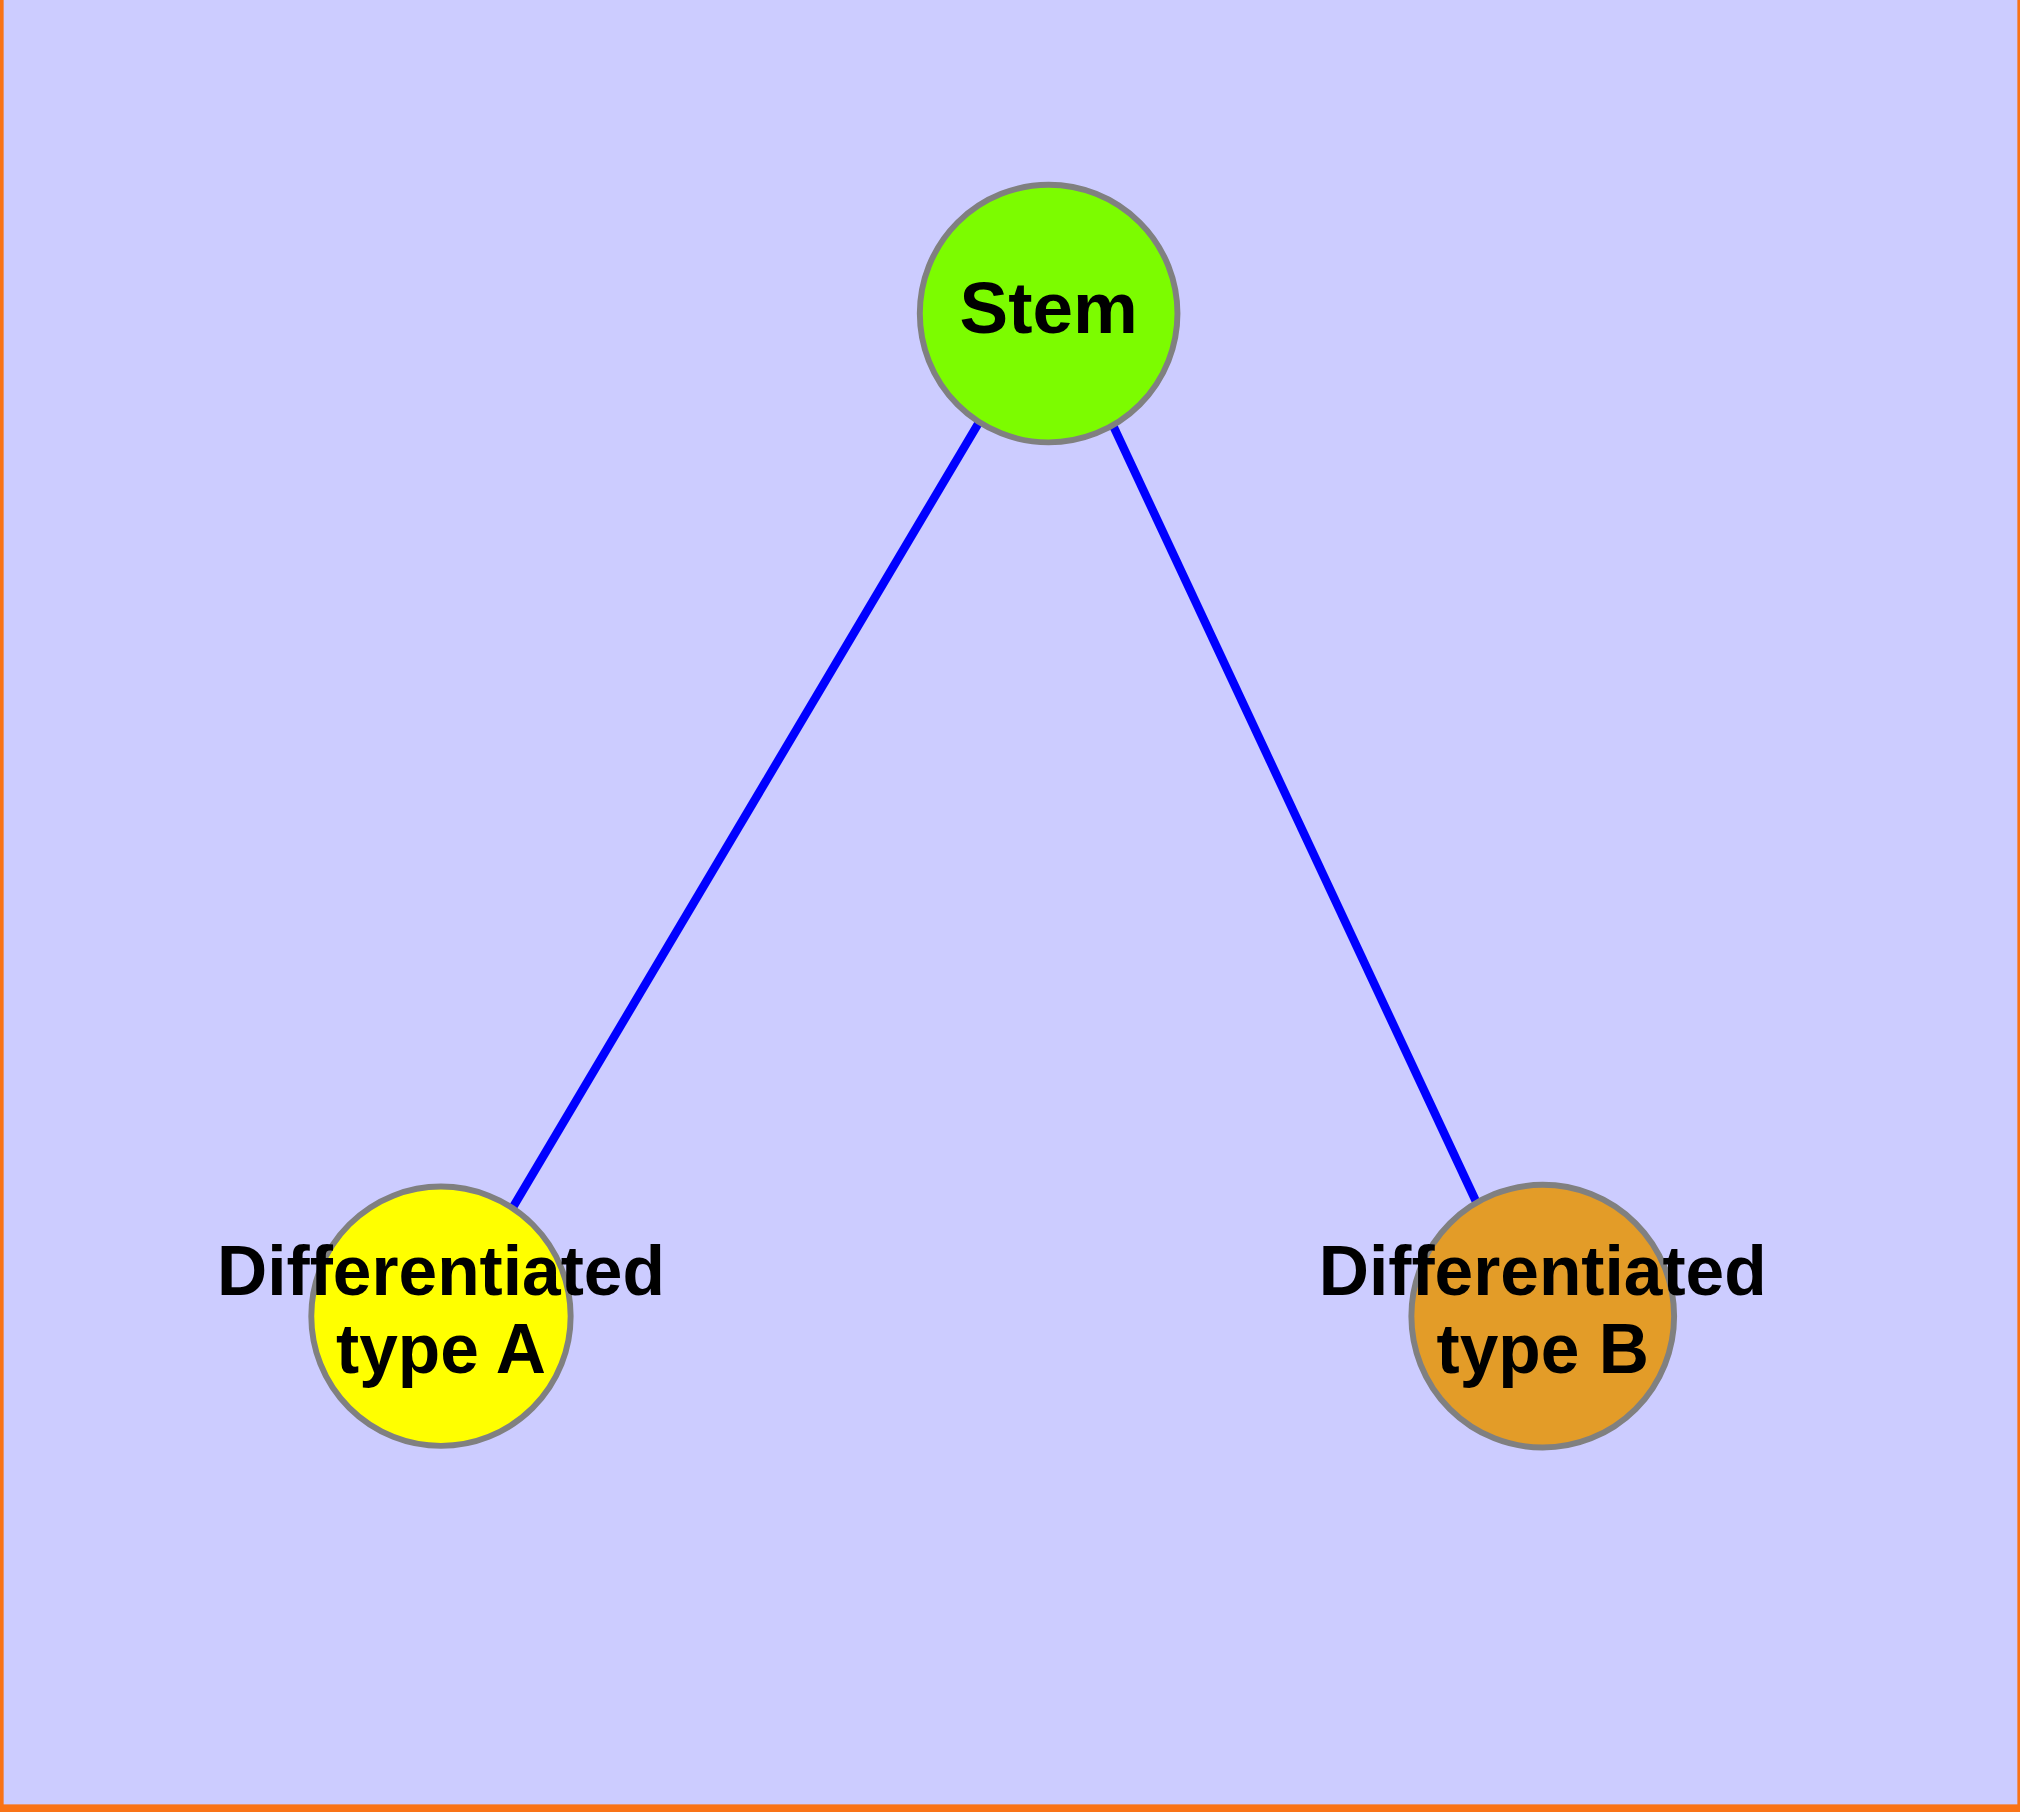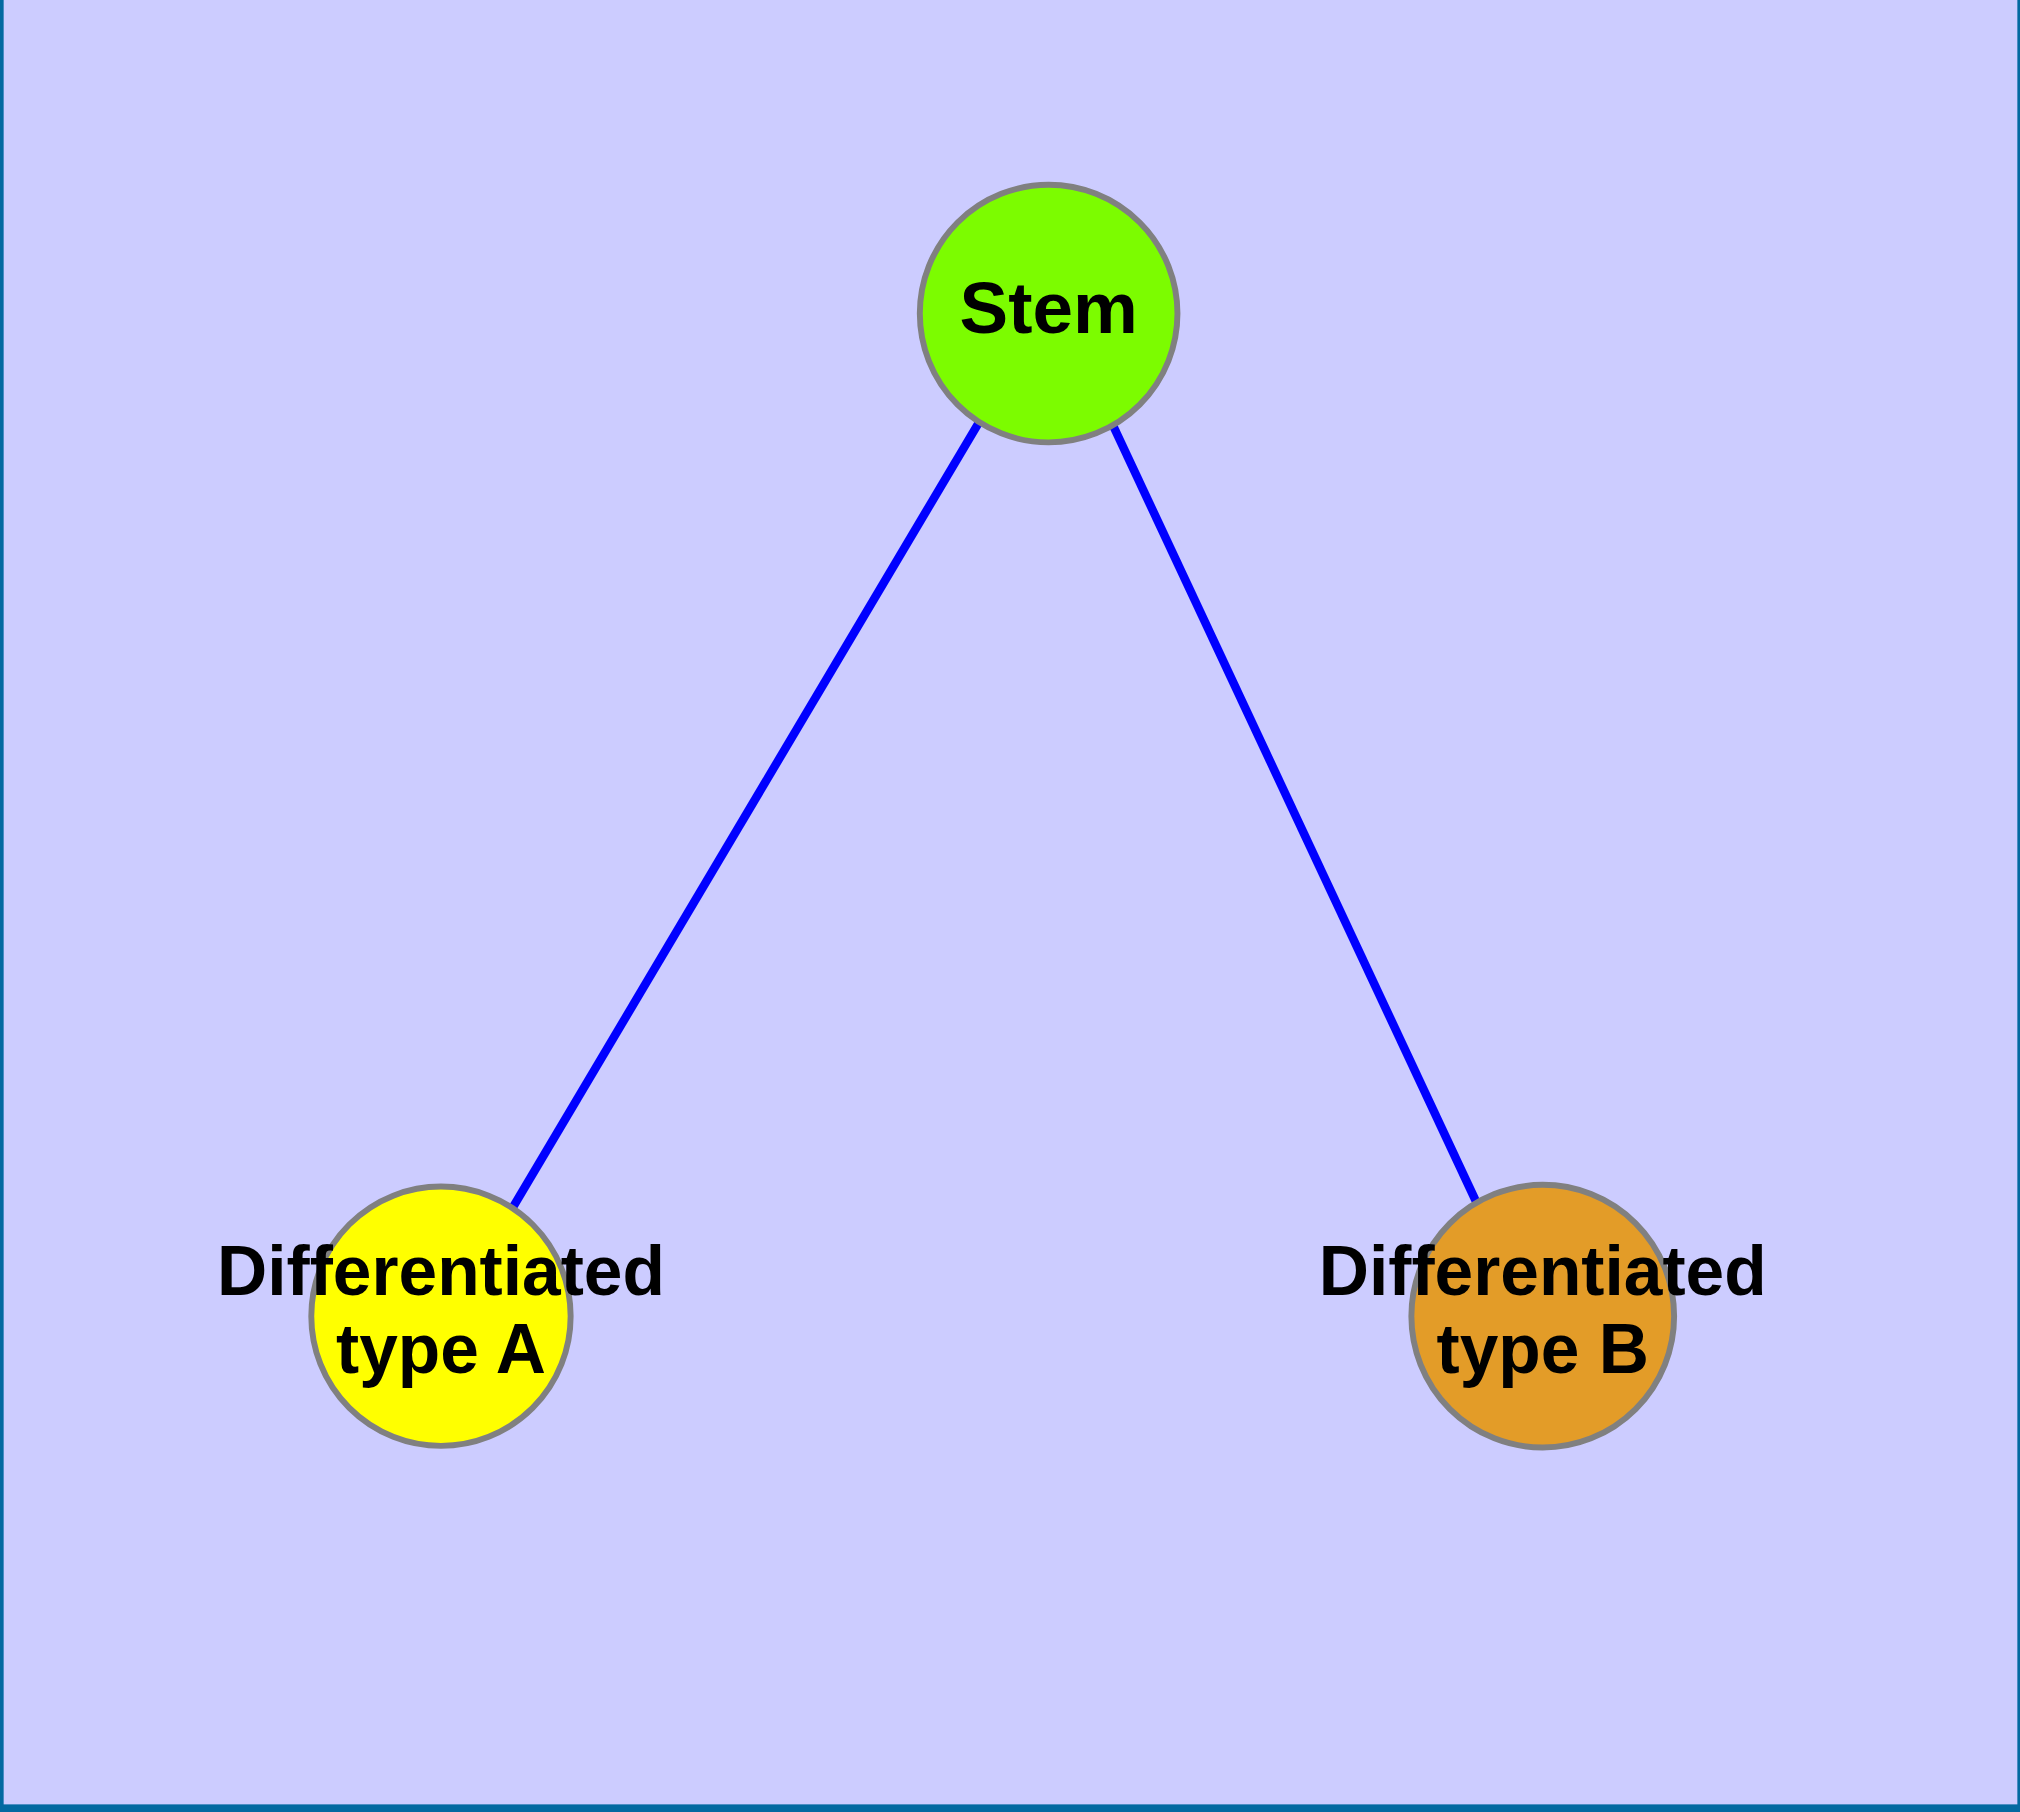--- a/index.html
+++ b/index.html
@@ -27,21 +27,21 @@
     font-family: "Liberation Sans", sans-serif;
     font-weight: bold;
     fill: #000000;
     text-anchor: middle;
     dominant-baseline: middle;
   }
 </style>
 </head>
 <body>
 
-<div id="canvas" style="width: 2021px; height: 1812px; background: #0369a1;">
+<div id="canvas" style="width: 2021px; height: 1812px; background: #f97316;">
   <svg id="graph-svg" viewBox="0 0 2384 2138">
 
     <rect id="bg-rect" x="4" y="0" width="2376" height="2129" fill="#CCCCFF"></rect>
 
     <g id="edges-group">
         <line x1="1155" y1="498" x2="601" y2="1431" stroke="#0000FF" stroke-width="10" stroke-linecap="butt"></line>
         <line x1="1313" y1="502" x2="1748" y2="1432" stroke="#0000FF" stroke-width="10" stroke-linecap="butt"></line>
       </g>
     <g id="nodes-group">
         <circle cx="1237" cy="370" r="152" fill="#7CFC00" stroke="#808080" stroke-width="7"></circle>

